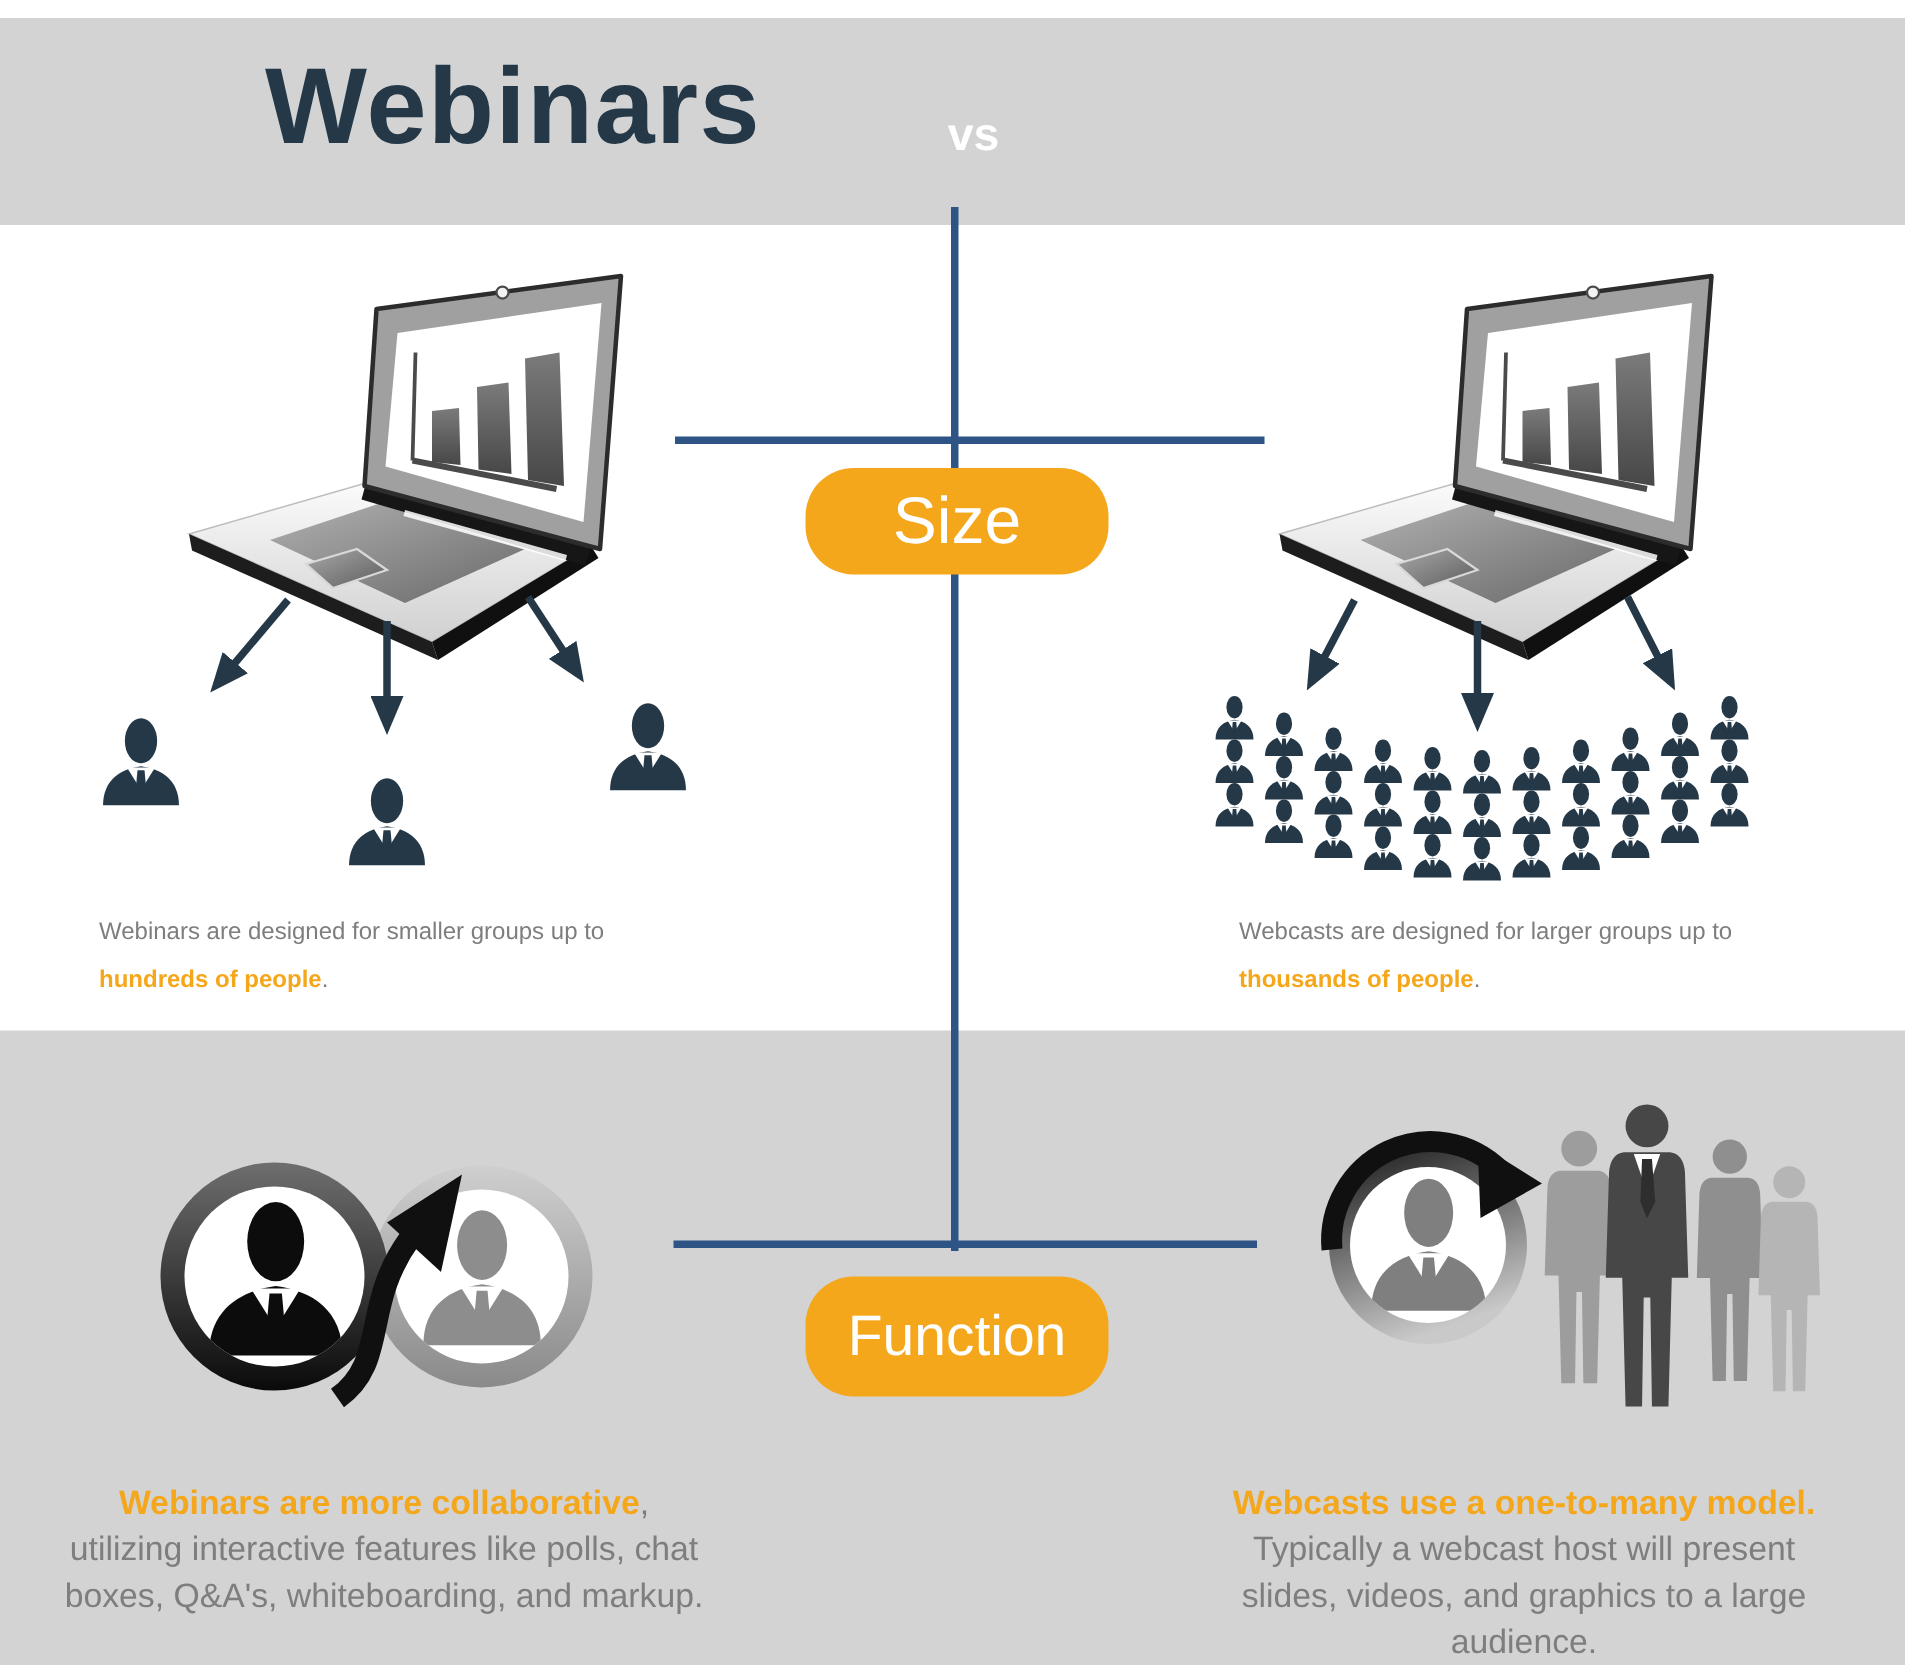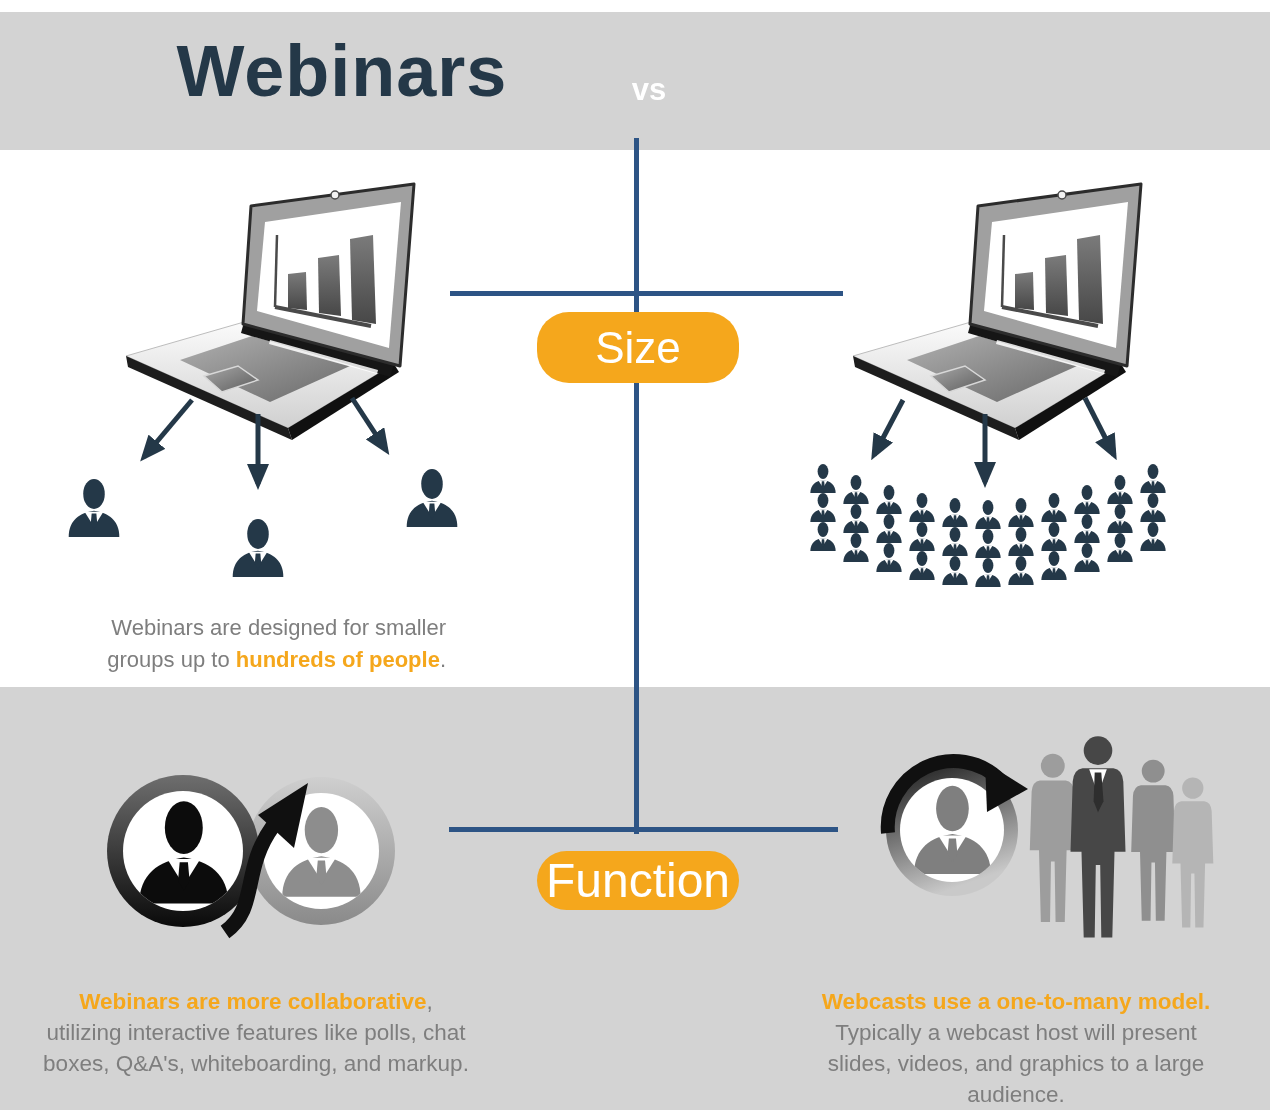--- a/index.html
+++ b/index.html
@@ -19,33 +19,33 @@
     font-size:31px;font-weight:700;color:#ffffff;margin-left:12px;}
   
   .vline{position:absolute;left:634px;top:138px;width:5px;height:696px;background:var(--line);}
   .hline{position:absolute;height:5px;background:var(--line);}
   .hline-size{left:450px;top:291px;width:393px;}
   .hline-function{left:449px;top:827px;width:389px;}
   
   .badge{position:absolute;left:537px;width:202px;background:var(--accent);
     border-radius:32px;color:#fff;display:flex;align-items:center;justify-content:center;}
   .badge-size{top:312px;height:71px;font-size:44px;}
-  .badge-function{top:851px;height:59px;font-size:48px;}
+  .badge-function{top:851px;height:80px;font-size:38px;}
   
   .laptop{position:absolute;width:350px;height:265px;}
   .laptop-left{left:118px;top:178px;}
   .laptop-right{left:845px;top:178px;}
   .arrows-overlay{position:absolute;left:0;top:0;width:1270px;height:1110px;pointer-events:none;}
   
   .bust-large{position:absolute;width:60px;height:60px;color:var(--navy);}
   .crowd{position:absolute;left:808px;top:462px;width:365px;height:130px;}
   .crowd-person{position:absolute;width:30px;height:32px;color:var(--navy);}
   
-  .caption{position:absolute;width:380px;text-align:right;
-    font-size:22px;line-height:32px;color:var(--text_gray);}
+  .caption{position:absolute;width:380px;text-align:left;
+    font-size:16px;line-height:32px;color:var(--text_gray);}
   .caption-size-left{left:66px;top:590px;}
   .caption-size-right{left:826px;top:590px;}
   .caption-fn{position:absolute;width:430px;text-align:center;
     font-size:22.5px;line-height:31px;color:var(--text_gray);}
   .caption-fn-left{left:41px;top:963px;}
   .caption-fn-right{left:801px;top:963px;}
   .hl{color:var(--accent);font-weight:700;}
   
   .fn-icon{position:absolute;}
   .fn-icon-left{left:95px;top:758px;width:320px;height:190px;}
@@ -256,20 +256,23 @@
       <div class="crowd-person" style="left: 330px; top: 29px;"><svg viewBox="0 0 64 64" width="30" height="32">
           <use href="#bust"></use>
         </svg></div>
       <div class="crowd-person" style="left: 330px; top: 58px;"><svg viewBox="0 0 64 64" width="30" height="32">
           <use href="#bust"></use>
         </svg></div>
     </div>
 
   <p class="caption caption-size-left">
     <span>Webinars are designed for smaller groups up to </span><span class="hl">hundreds of people</span><span>.</span>
+  </p>
+  <p class="caption caption-size-right">
+    <span>Webcasts are designed for larger groups up to </span><span class="hl">thousands of people</span><span>.</span>
   </p>
 
   <div class="badge badge-size">
     <span>Size</span>
   </div>
   <div class="badge badge-function">
     <span>Function</span>
   </div>
 
   <svg class="fn-icon fn-icon-left" viewBox="0 0 320 190">

